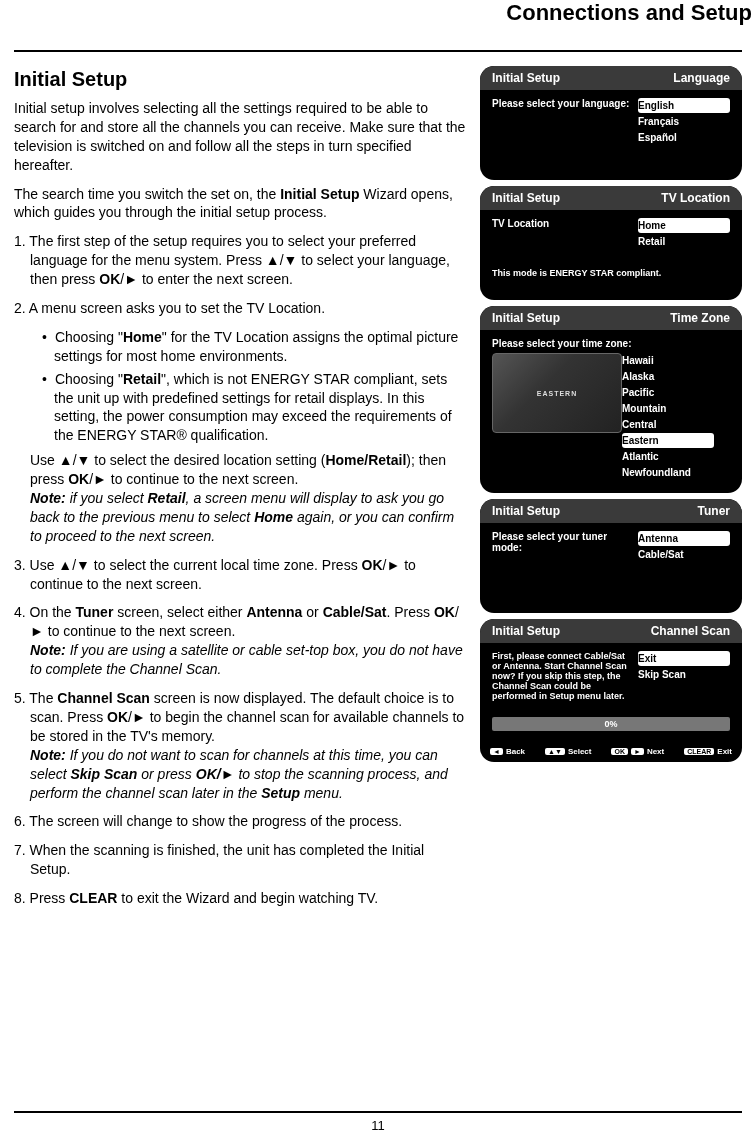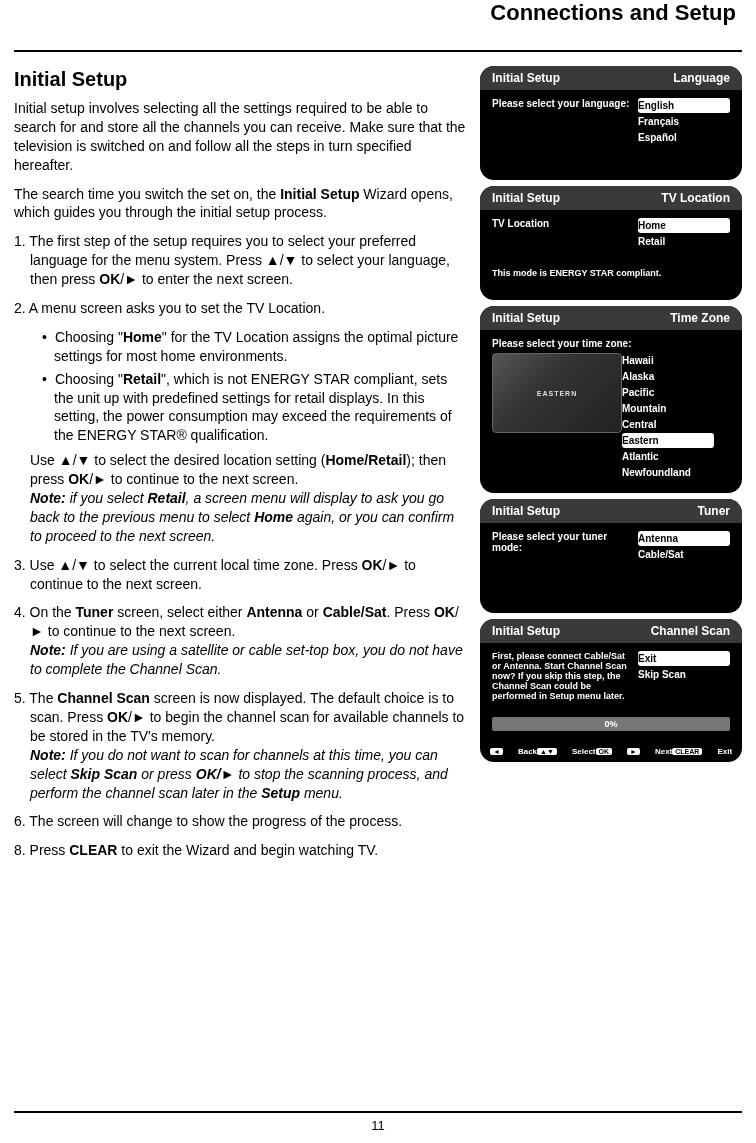--- a/index.html
+++ b/index.html
@@ -12,21 +12,21 @@
     color: #000;
   }
   .top-rule {
     border-bottom: 2px solid #000;
     margin: 20px 14px 0 14px;
   }
   .section-title {
     text-align: right;
     font-size: 22px;
     font-weight: bold;
-    padding: 0 20px 4px 0;
+    padding: 0 4px 4px 0;
   }
   .content {
     display: flex;
     padding: 14px 14px 0 14px;
     gap: 14px;
   }
   .left-col {
     flex: 1;
     font-size: 14px;
     line-height: 1.35;
@@ -117,21 +117,21 @@
     line-height: 14px;
     font-weight: bold;
   }
   .nav-hints {
     display: flex;
     justify-content: space-between;
     font-size: 8px;
     padding: 4px 10px 6px 10px;
     font-weight: bold;
   }
-  .nav-hints span { display: inline-flex; align-items: center; gap: 15px; }
+  .nav-hints span { display: inline-flex; align-items: center; gap: 3px; }
   .hint-key {
     background: #fff;
     color: #000;
     border-radius: 2px;
     padding: 0 3px;
     font-size: 7px;
   }
   .bottom-rule {
     position: absolute;
     bottom: 30px;
@@ -183,20 +183,21 @@
       <span>4. On the </span><b>Tuner</b><span> screen, select either </span><b>Antenna</b><span> or </span><b>Cable/Sat</b><span>. Press </span><b>OK</b><span>/► to continue to the next screen.</span><br>
       <span class="note"><b>Note:</b><span> If you are using a satellite or cable set-top box, you do not have to complete the Channel Scan.</span></span>
     </div>
 
     <div class="step">
       <span>5. The </span><b>Channel Scan</b><span> screen is now displayed. The default choice is to scan. Press </span><b>OK</b><span>/► to begin the channel scan for available channels to be stored in the TV's memory.</span><br>
       <span class="note"><b>Note:</b><span> If you do not want to scan for channels at this time, you can select </span><b>Skip Scan</b><span> or press </span><b>OK/►</b><span> to stop the scanning process, and perform the channel scan later in the </span><b>Setup</b><span> menu.</span></span>
     </div>
 
     <div class="step">6. The screen will change to show the progress of the process.</div>
+    <div class="step">7. When the scanning is finished, the unit has completed the Initial Setup.</div>
     <div class="step">
       <span>8. Press </span><b>CLEAR</b><span> to exit the Wizard and begin watching TV.</span>
     </div>
   </div>
 
   <div class="right-col">
 
     <div class="osd">
       <div class="osd-header">
         <span>Initial Setup</span>

